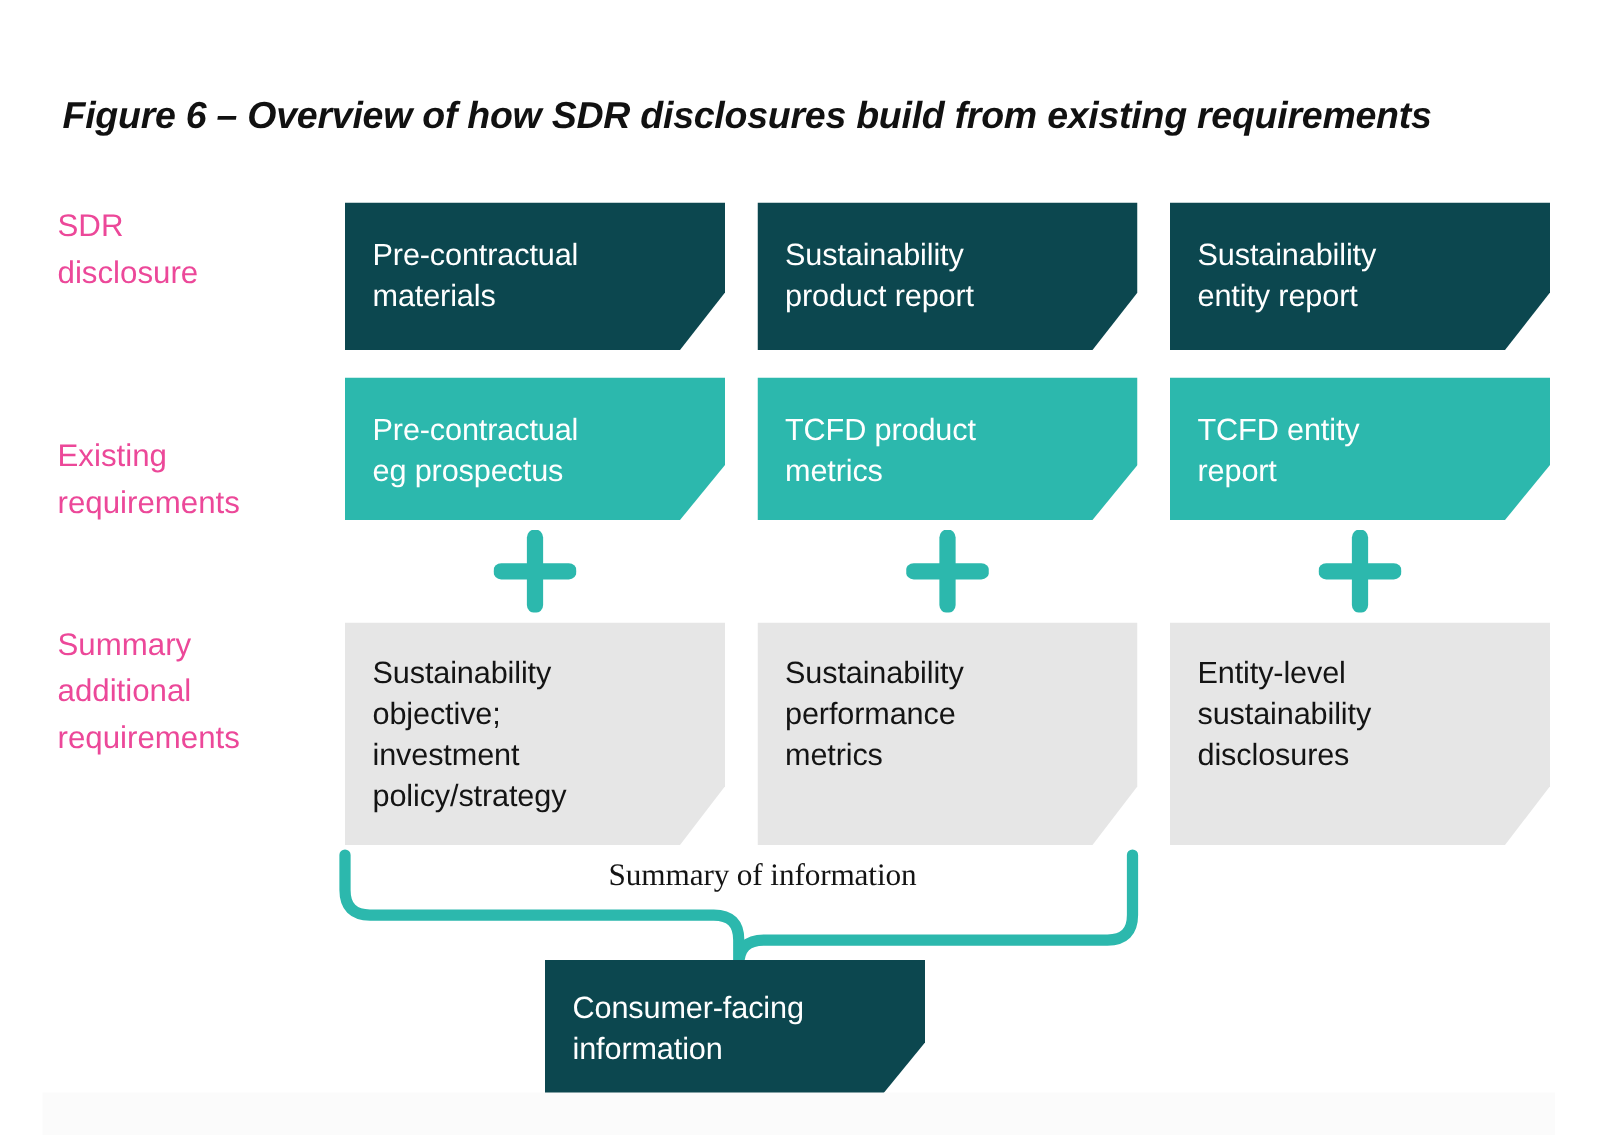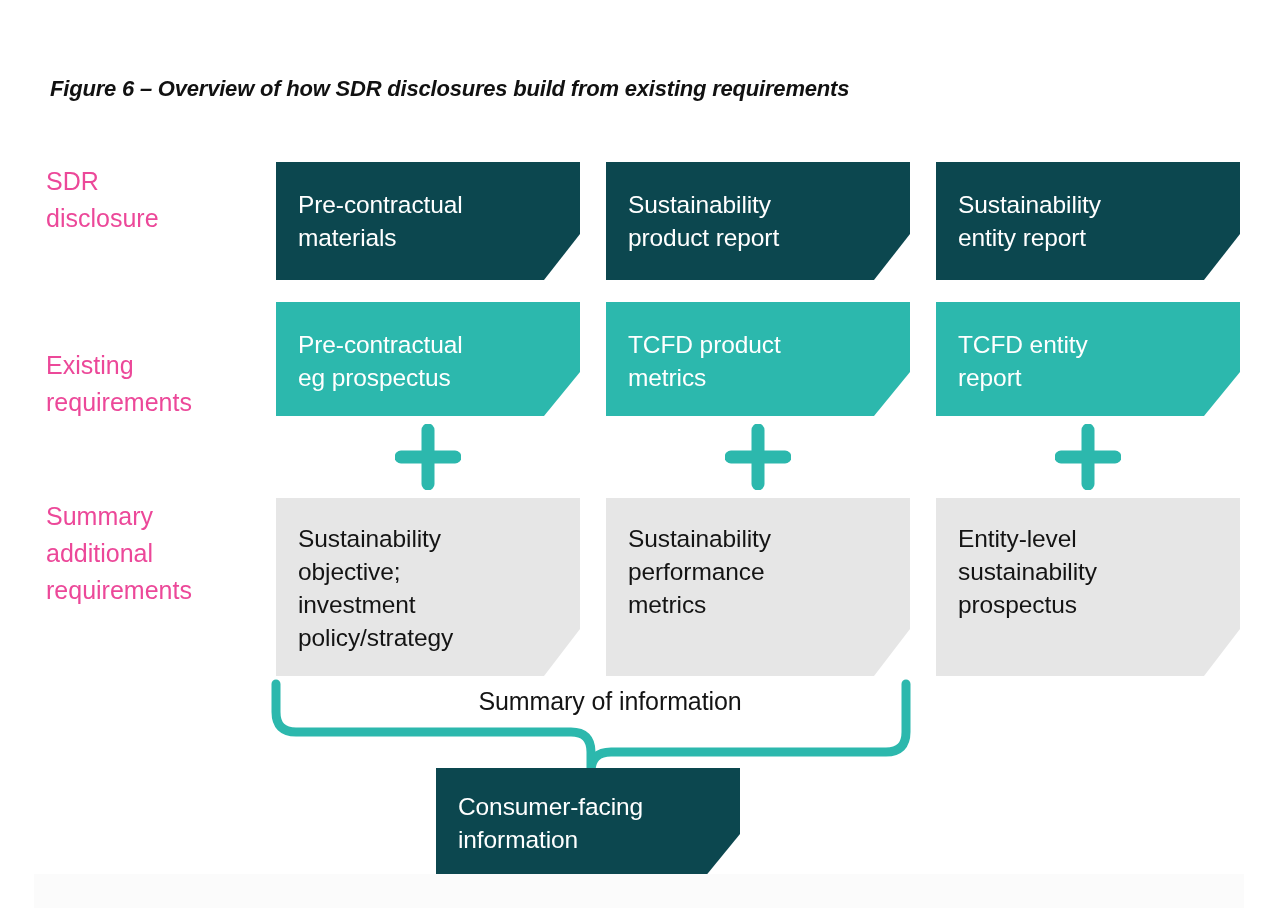--- a/index.html
+++ b/index.html
@@ -25,21 +25,21 @@
     width: 1278px;
     height: 908px;
   }
 
   
   .figure-title {
     position: absolute;
     left: 50px;
     top: 76px;
     width: 1150px;
-    font-size: 22px;
+    font-size: 30px;
     font-weight: bold;
     font-style: italic;
     letter-spacing: -0.2px;
     color: #111111;
     white-space: nowrap;
   }
 
   
   .row-label {
     position: absolute;
@@ -121,20 +121,21 @@
   .summary-label {
     position: absolute;
     left: 390px;
     top: 669px;
     width: 440px;
     text-align: center;
     font-size: 25px;
     line-height: 32px;
     color: #141414;
     letter-spacing: -0.1px;
+    font-family: Liberation Serif, serif;
   }
 
   
   .box.bottom {
     left: 436px;
     top: 752px;
     width: 304px;
     height: 110px;
   }
   .box.bottom .box-text { top: 22px; }
@@ -253,21 +254,21 @@
 performance
 metrics</div>
     </div>
 
     <div class="box grey r3 c3">
       <svg width="304" height="178" viewBox="0 0 304 178" aria-hidden="true">
         <path d="M0,0 L304,0 L304,131 L268,178 L0,178 Z" fill="#e6e6e6"></path>
       </svg>
       <div class="box-text">Entity-level
 sustainability
-prospectus</div>
+disclosures</div>
     </div>
 
     <div class="bracket">
       <svg width="670" height="110" viewBox="0 0 670 110" aria-hidden="true">
         <path d="M16,8
                  L16,36
                  Q16,56 36,56
                  L311,56
                  Q331,56 331,76
                  L331,96

